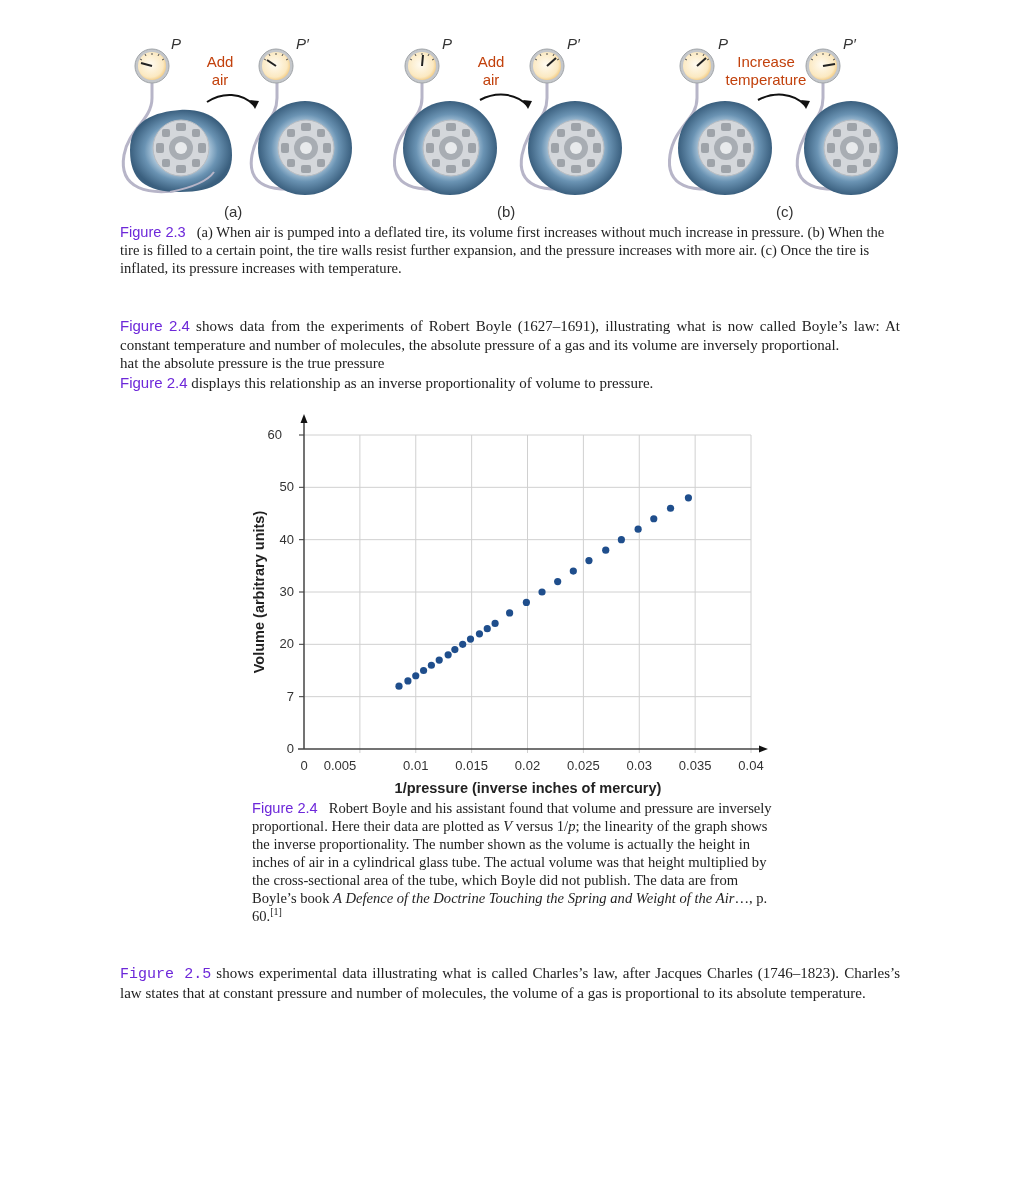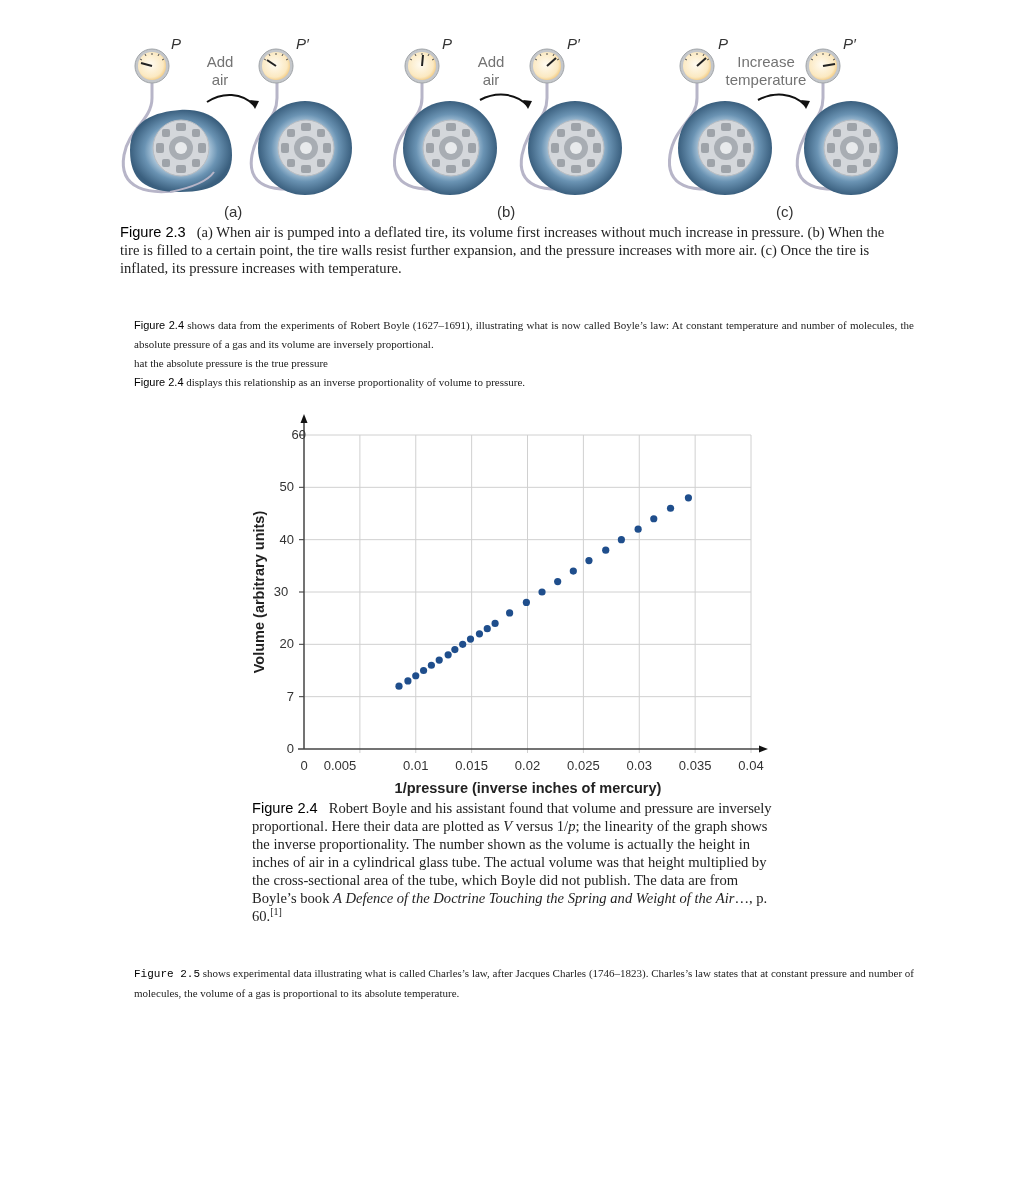--- a/index.html
+++ b/index.html
@@ -1,23 +1,23 @@
 <!DOCTYPE html>
 <html><head>
 <meta charset="utf-8">
 <style>
   html, body { margin: 0; padding: 0; background: #ffffff; }
   body { width: 1020px; height: 1200px; position: relative; overflow: hidden;
          font-family: "Liberation Serif", serif; color: #222; }
   .abs { position: absolute; }
-  .figlabel { font-family: "Liberation Sans", sans-serif; color: #000000; font-weight: normal; }
-  .body-text { font-size: 11px; line-height: 19px; text-align: justify; text-align-last: left; margin-left: 14px; }
+  .figlabel { font-family: "Liberation Sans", sans-serif; color: #6d28d9; font-weight: normal; }
+  .body-text { font-size: 15px; line-height: 19px; text-align: justify; text-align-last: left; }
   .caption { font-size: 14.6px; line-height: 18px; }
   .panel-letter { font-family: "Liberation Sans", sans-serif; font-size: 15px; color: #333; }
-  .action-label { font-family: "Liberation Sans", sans-serif; font-size: 15px; color: #737373; text-align: center; line-height: 18px; }
+  .action-label { font-family: "Liberation Sans", sans-serif; font-size: 15px; color: #c2410c; text-align: center; line-height: 18px; }
   .gauge-label { font-family: "Liberation Sans", sans-serif; font-style: italic; font-size: 15px; color: #333; }
   .tick-y { font-family: "Liberation Sans", sans-serif; font-size: 13px; color: #333; text-align: right; width: 26px; }
   .tick-x { font-family: "Liberation Sans", sans-serif; font-size: 13px; color: #333; text-align: center; width: 50px; }
   .axis-title { font-family: "Liberation Sans", sans-serif; font-weight: bold; font-size: 14.5px; color: #222; }
   sup { font-size: 10px; line-height: 0; }
 </style>
 </head>
 <body>
 
 <div class="abs" style="left:110px; top:30px; width:800px; height:190px;">
@@ -206,24 +206,24 @@
         <circle cx="413.7775" cy="108.73333333333335" r="3.6" fill="#1f4e8c"></circle>
         <circle cx="430.54" cy="98.26666666666665" r="3.6" fill="#1f4e8c"></circle>
         <circle cx="448.42" cy="87.79999999999998" r="3.6" fill="#1f4e8c"></circle>
       </g>
   </svg>
 </div>
 <div id="ytick-container">
     <div class="abs tick-y" style="left: 268px; top: 741px;">0</div>
     <div class="abs tick-y" style="left: 268px; top: 688.667px;">7</div>
     <div class="abs tick-y" style="left: 268px; top: 636.333px;">20</div>
-    <div class="abs tick-y" style="left: 268px; top: 584px; text-align: center;">30</div>
+    <div class="abs tick-y" style="left: 268px; top: 584px;">30</div>
     <div class="abs tick-y" style="left: 268px; top: 531.667px;">40</div>
     <div class="abs tick-y" style="left: 268px; top: 479.333px; text-align: right;">50</div>
-    <div class="abs tick-y" style="left: 280px; top: 427px;">60</div>
+    <div class="abs tick-y" style="left: 256px; top: 427px;">60</div>
   </div>
 <div id="xtick-container">
     <div class="abs tick-x" style="left: 279px; top: 758px;">0</div>
     <div class="abs tick-x" style="left: 315px; top: 758px;">0.005</div>
     <div class="abs tick-x" style="left: 390.75px; top: 758px;">0.01</div>
     <div class="abs tick-x" style="left: 446.625px; top: 758px;">0.015</div>
     <div class="abs tick-x" style="left: 502.5px; top: 758px;">0.02</div>
     <div class="abs tick-x" style="left: 558.375px; top: 758px;">0.025</div>
     <div class="abs tick-x" style="left: 614.25px; top: 758px;">0.03</div>
     <div class="abs tick-x" style="left: 670.125px; top: 758px;">0.035</div>

